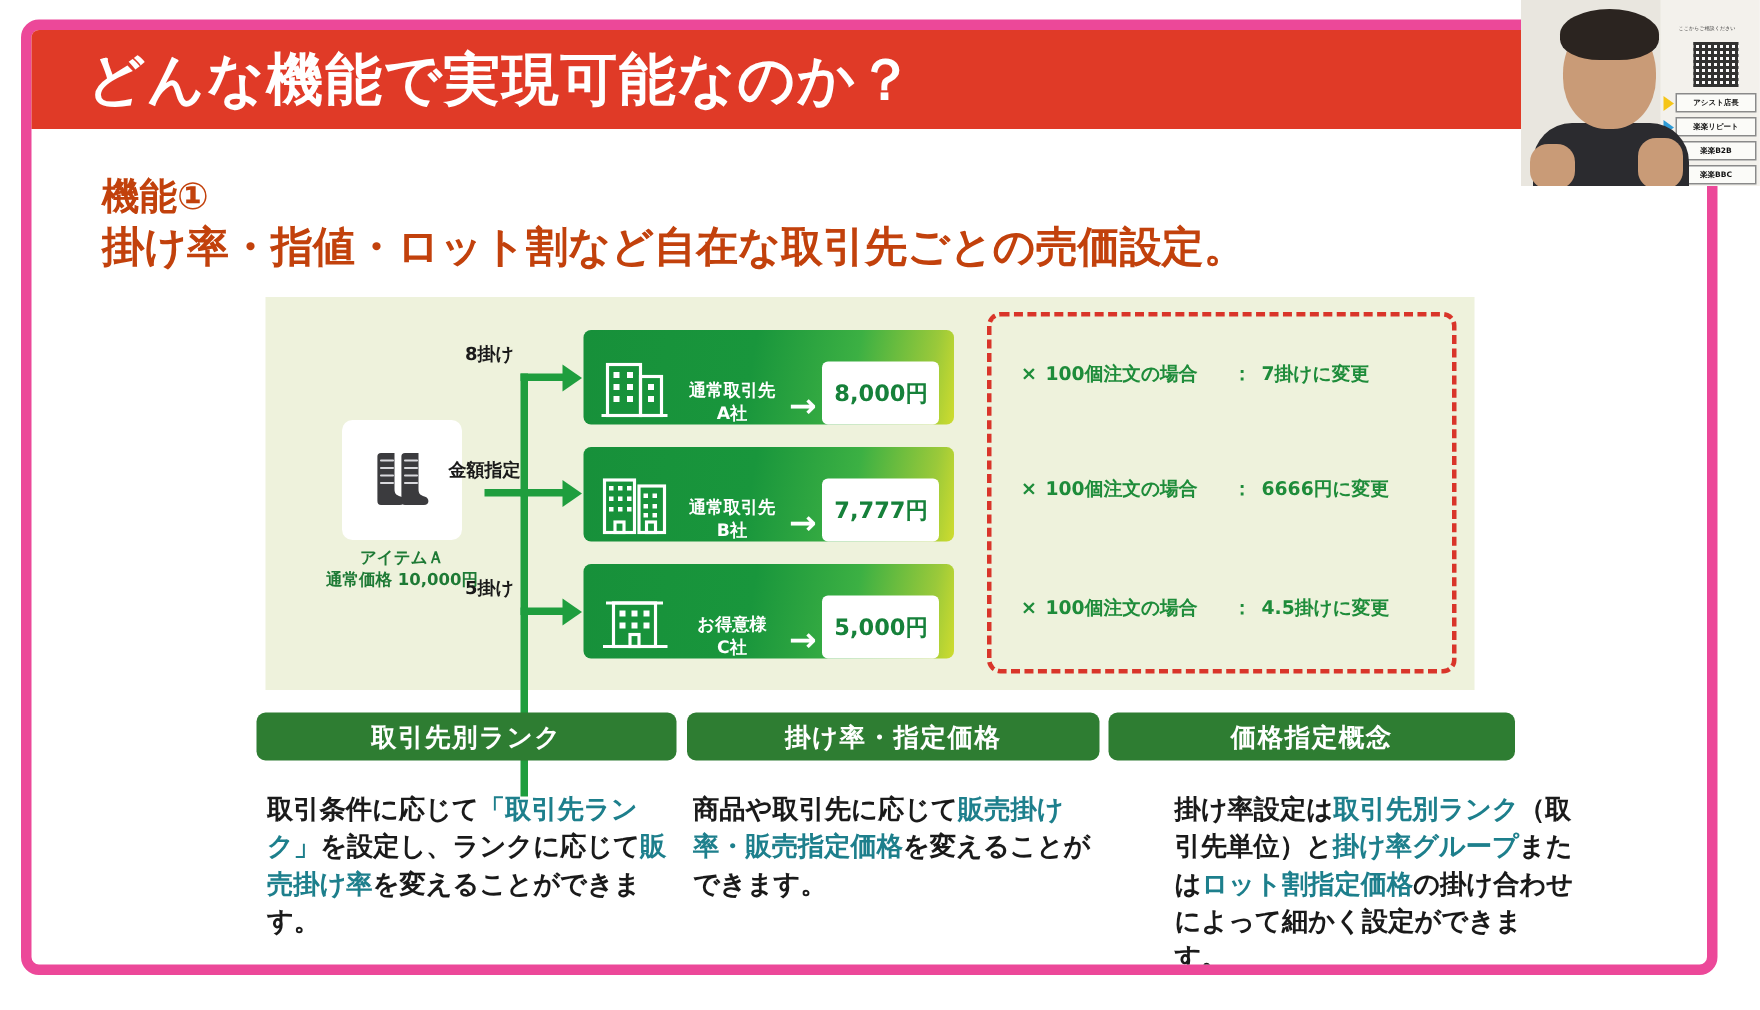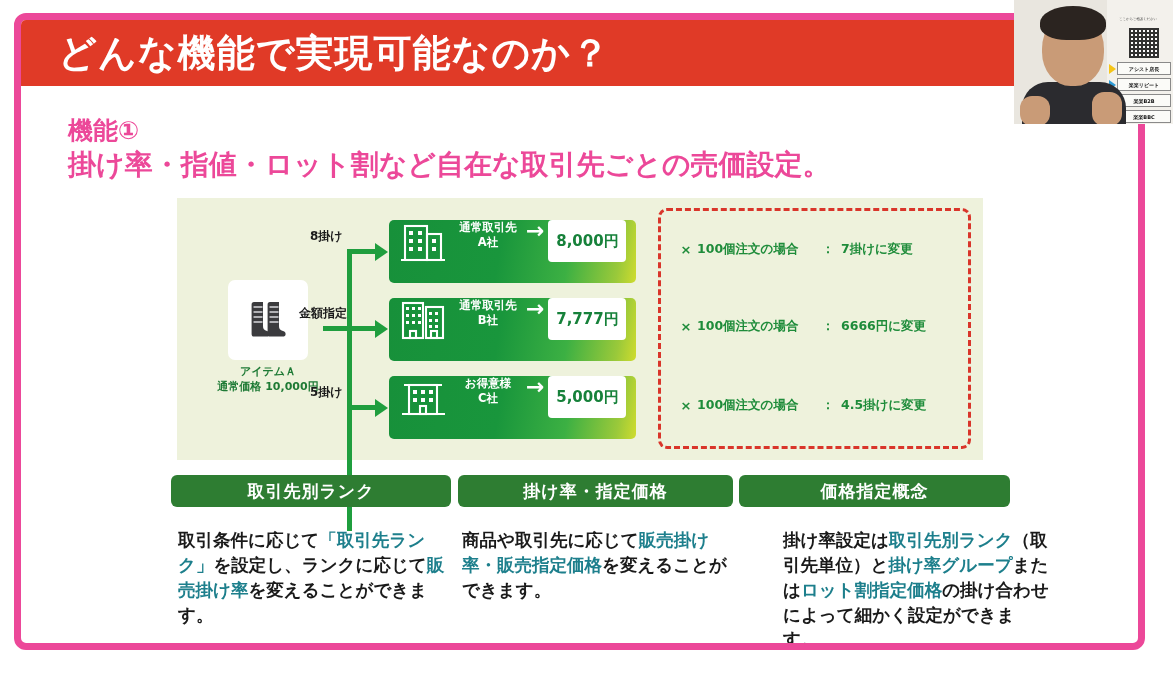--- a/index.html
+++ b/index.html
@@ -27,21 +27,21 @@
   }
   #title-text{
     color:#ffffff;font-size:38px;font-weight:700;
     letter-spacing:1px;margin-left:38px;line-height:1;
     white-space:nowrap;
   }
 
   
   #heading-block{position:absolute;left:47px;top:95px;}
   .h-line{
-    color:#ec4899;font-weight:700;line-height:1.28;white-space:nowrap;
+    color:#c2410c;font-weight:700;line-height:1.28;white-space:nowrap;
   }
   #heading-1{font-size:25px;}
   #heading-2{font-size:28px;}
 
   
   #diagram-panel{
     position:absolute;left:156px;top:178px;width:806px;height:262px;
     background:#eef2dc;
   }
 
@@ -63,21 +63,21 @@
     border-left:13px solid #1f9e3e;
   }
   .conn-label{
     position:absolute;color:#1a1a1a;font-size:12px;font-weight:700;white-space:nowrap;
   }
 
   
   .green-row{
     position:absolute;left:212px;width:247px;height:63px;border-radius:5px;
     background:linear-gradient(100deg,#17903a 0%,#19963c 45%,#3cb043 72%,#9ac93a 92%,#cfdc2e 100%);
-    display:flex;align-items:flex-start;
+    display:flex;align-items:flex-end;
   }
   .bldg-icon{width:52px;height:46px;margin-left:9px;flex:0 0 auto;}
   .row-label{
     color:#ffffff;font-size:11.5px;font-weight:700;line-height:1.3;
     text-align:center;width:72px;flex:0 0 auto;margin-left:2px;
   }
   .row-arrow{
     color:#ffffff;font-size:22px;font-weight:700;flex:0 0 auto;
     margin:0 4px 0 2px;line-height:1;
   }

